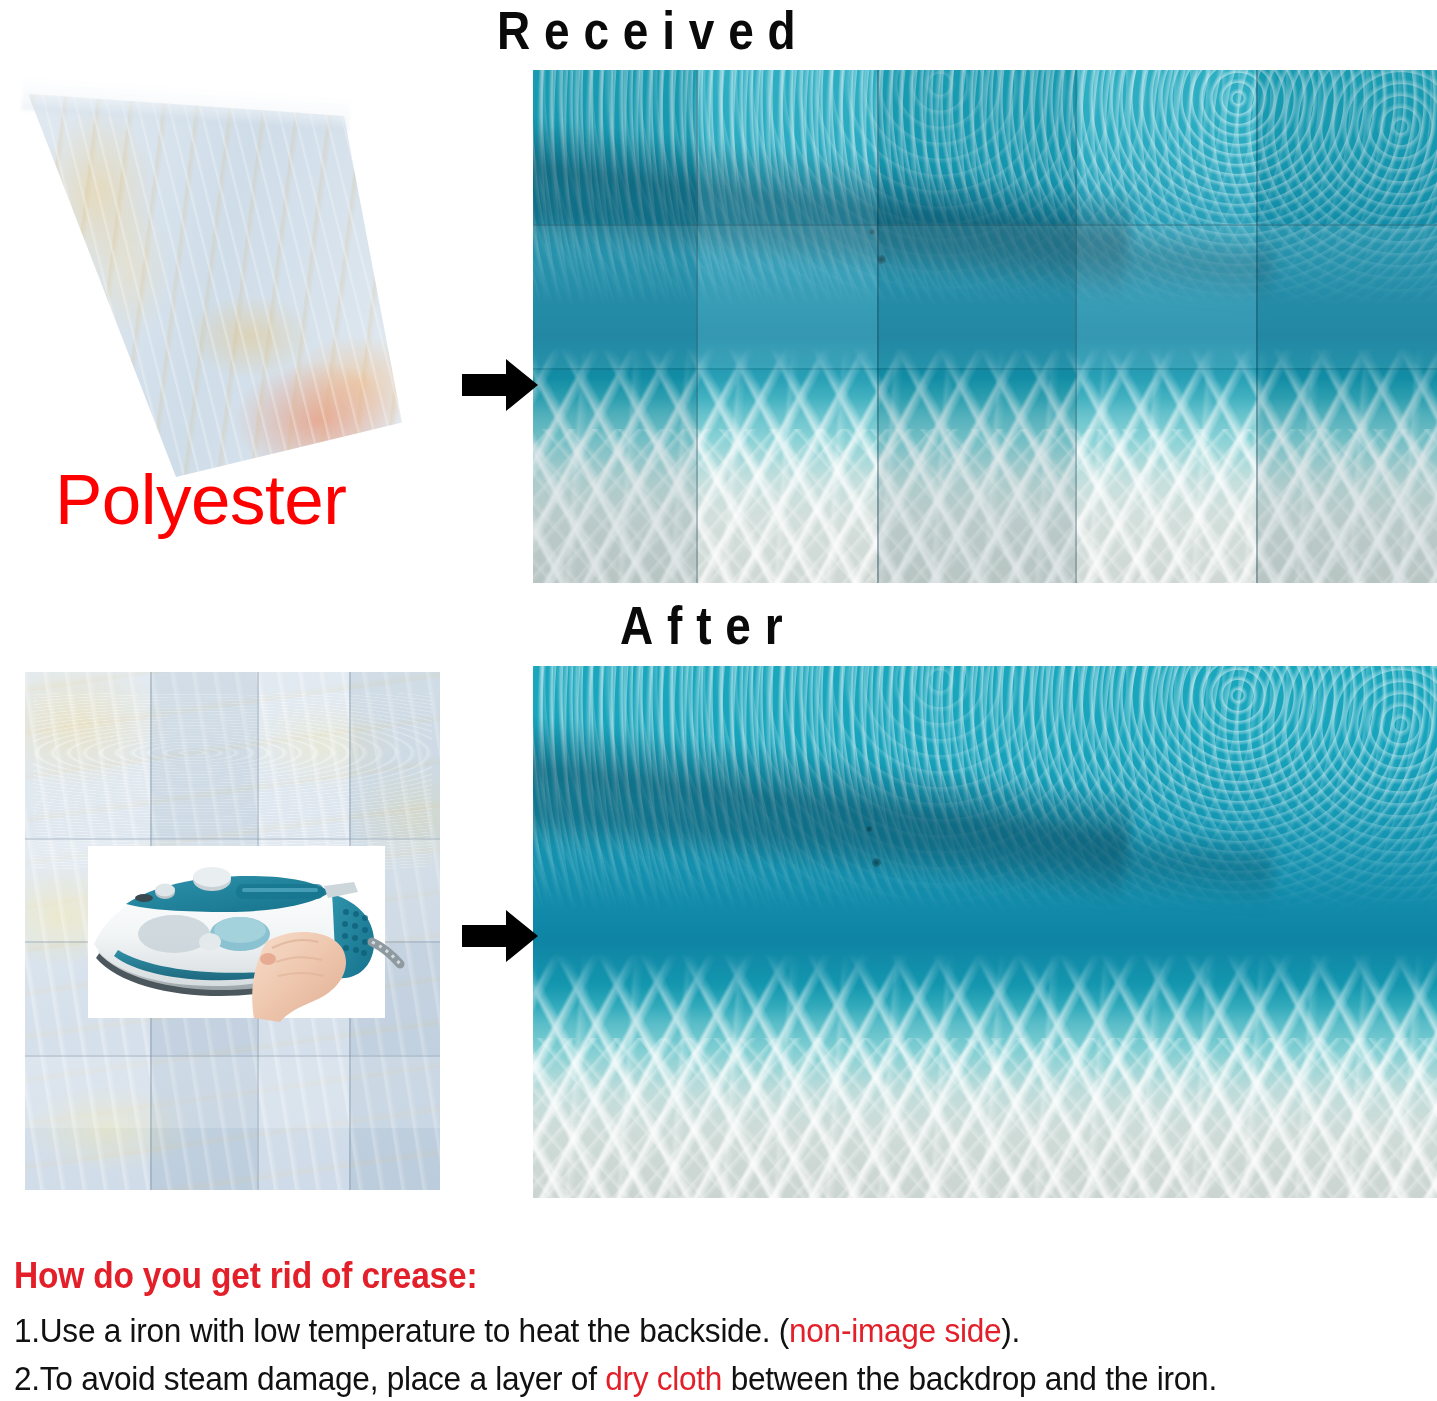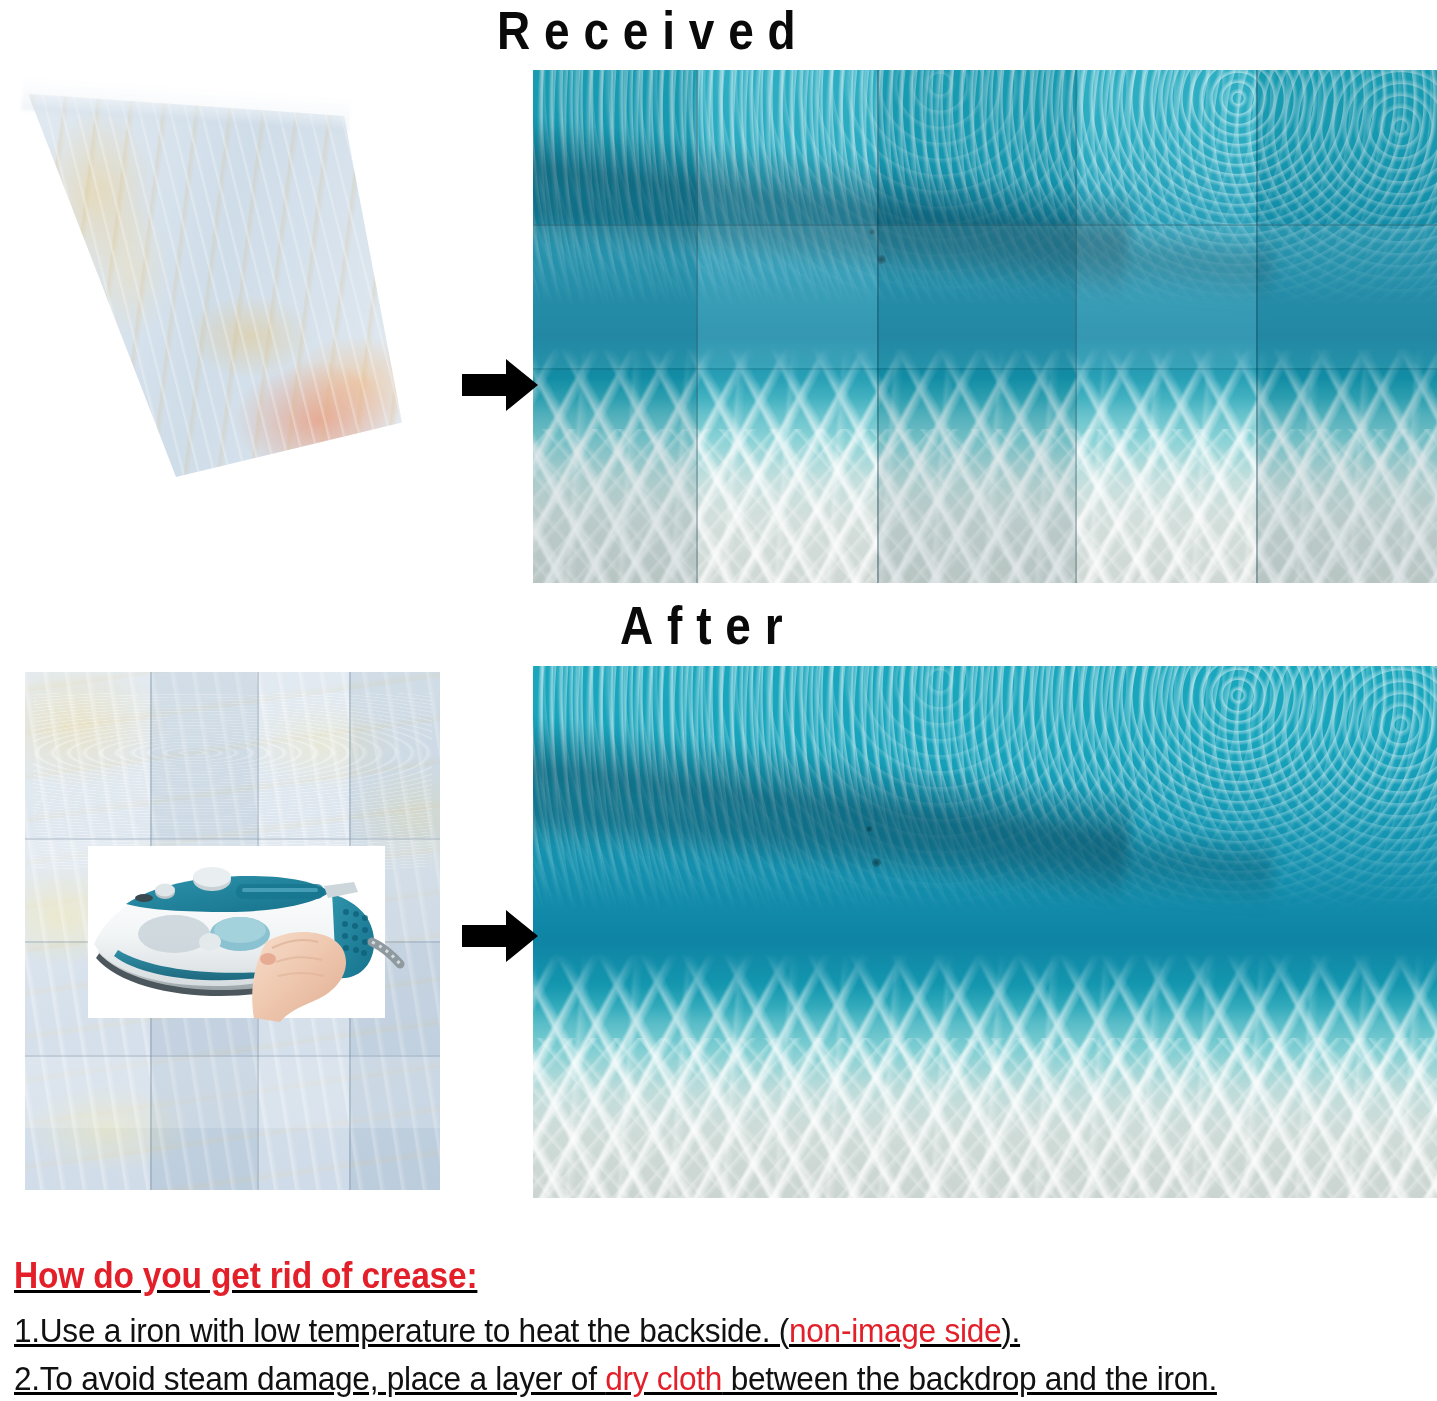--- a/index.html
+++ b/index.html
@@ -258,21 +258,21 @@
     left: 88px; top: 846px; width: 297px; height: 172px;
     background: #ffffff;
     z-index: 6;
     overflow: visible;
   }
   #iron-photo svg { display:block; overflow: visible; }
 
   
   #instructions {
     position: absolute;
-    left: 14px; top: 1253px; width: 1410px; text-decoration: underline;
+    left: 14px; top: 1253px; width: 1410px;
   }
   #howto-heading {
     font-size: 36px; font-weight: 700; color: #e3202a;
     letter-spacing: -0.2px; line-height: 1.25;
     transform: scaleX(0.93); transform-origin: left center;
   }
   .instruction-line {
     font-size: 34px; color: #111; line-height: 1.3;
     letter-spacing: -0.3px; white-space: nowrap;
     transform: scaleX(0.93); transform-origin: left center;
@@ -287,20 +287,21 @@
 <div id="stage">
 
   <div id="title-received" class="section-title">Received</div>
 
   <div id="folded-fabric">
     <div class="sheet"></div>
     <div class="veins"></div>
     <div class="topfold"></div>
   </div>
 
+  <div id="polyester-label">Polyester</div>
 
   <div id="arrow-received" class="arrow-icon">
     <svg width="76" height="56" viewBox="0 0 76 56" aria-hidden="true">
       <path d="M0 17 L44 17 L44 2 L76 28 L44 54 L44 39 L0 39 Z" fill="#000000"></path>
     </svg>
   </div>
 
   <div id="photo-received" class="photo">
     <div class="water-base"></div>
     <div class="ripples-top right-heavy"></div>

